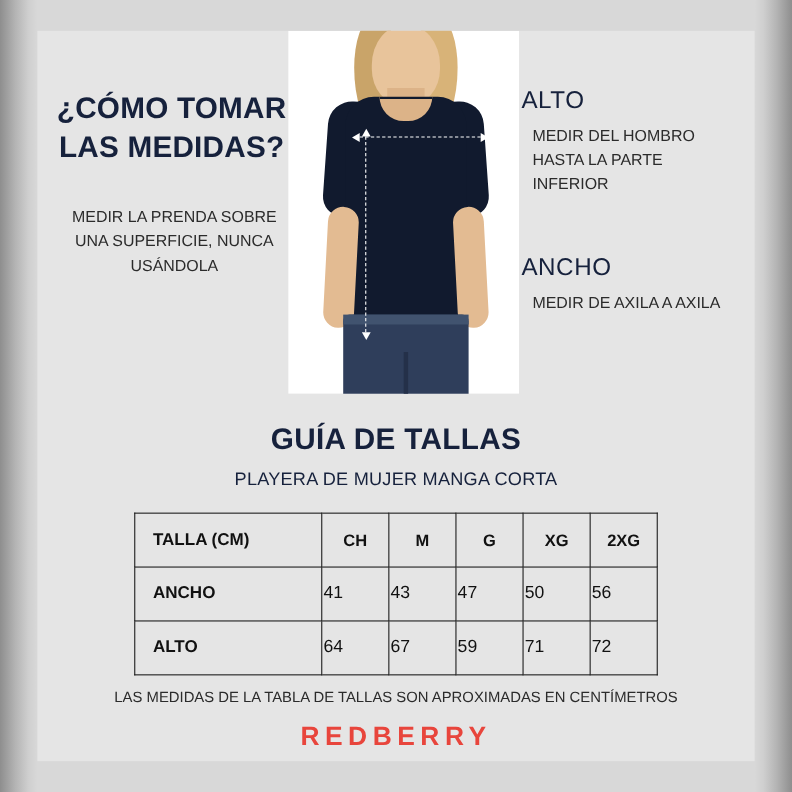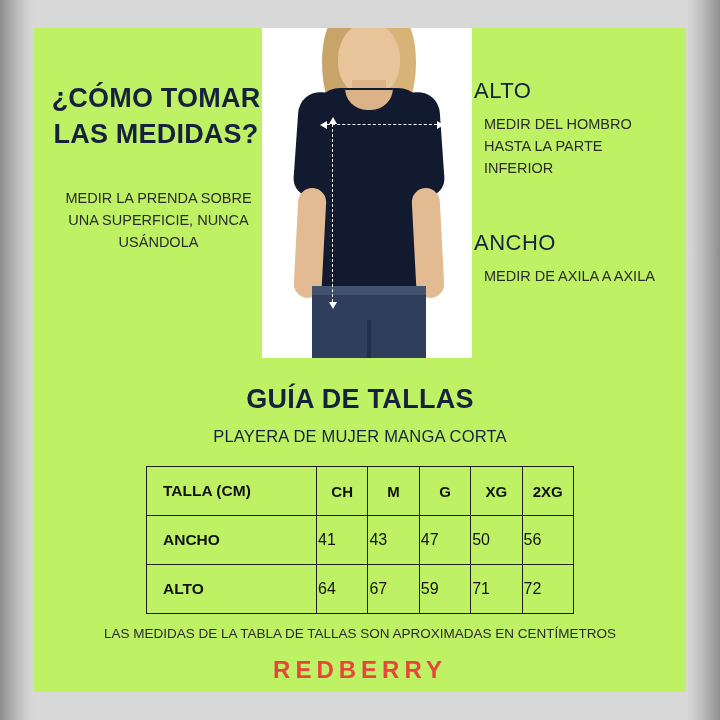--- a/index.html
+++ b/index.html
@@ -15,21 +15,21 @@
         #d8d8d8 686px, #cfcfcf 694px, #b4b4b4 706px, #8e8e8e 720px);
     overflow: hidden;
   }
 
   .page {
     position: absolute;
     left: 34px;
     top: 28px;
     width: 652px;
     height: 664px;
-    background: #bef264;
+    background: #e5e5e5;
   }
 
   
   .top {
     position: relative;
     height: 330px;
   }
 
   .headline {
     position: absolute;
@@ -247,21 +247,21 @@
     text-align: center;
     font-size: 16.5px;
     color: #16213c;
     margin-top: 12px;
     letter-spacing: 0.2px;
   }
 
   table.sizes {
     margin: 20px auto 0 auto;
     border-collapse: collapse;
-    width: 428px;
+    width: 476px;
     table-layout: fixed;
   }
   table.sizes th, table.sizes td {
     border: 1px solid #1e1e1e;
     height: 46px;
     font-size: 16px;
     color: #111;
     font-weight: normal;
   }
   table.sizes th.rowhead, table.sizes td.rowhead {

